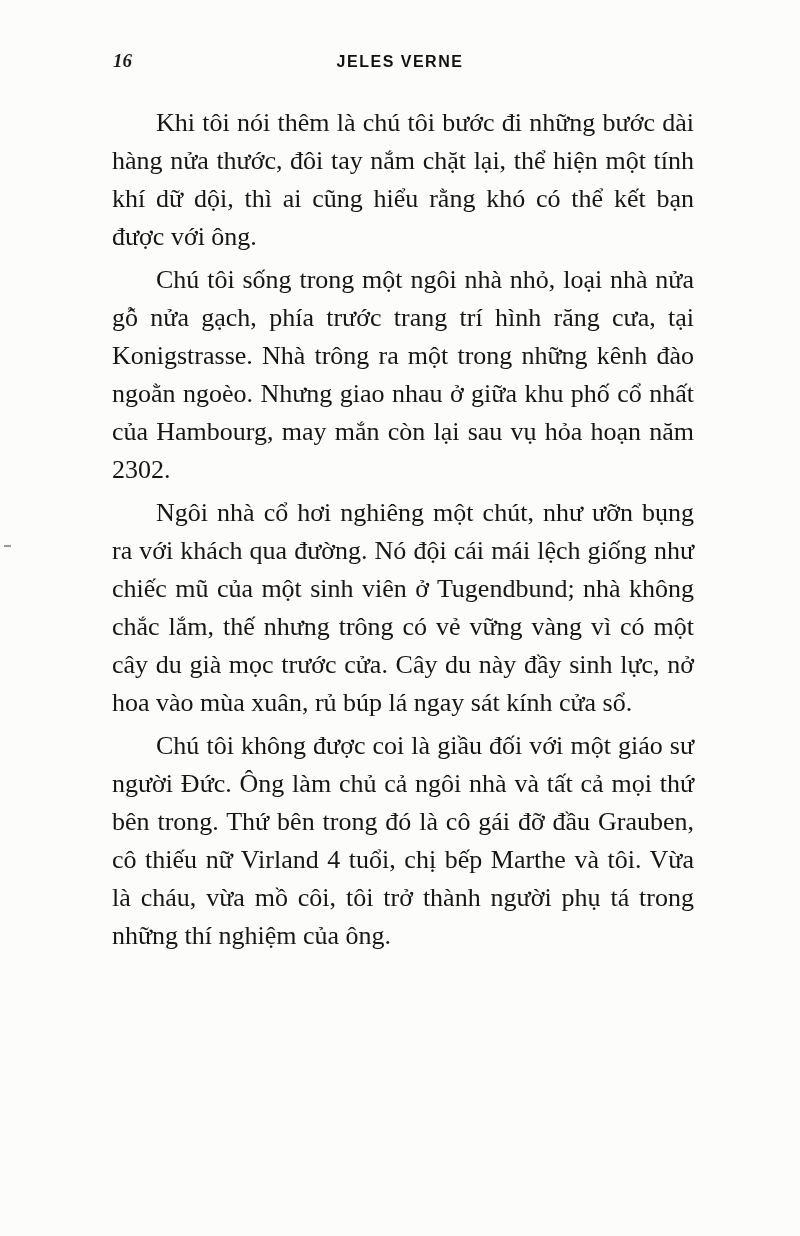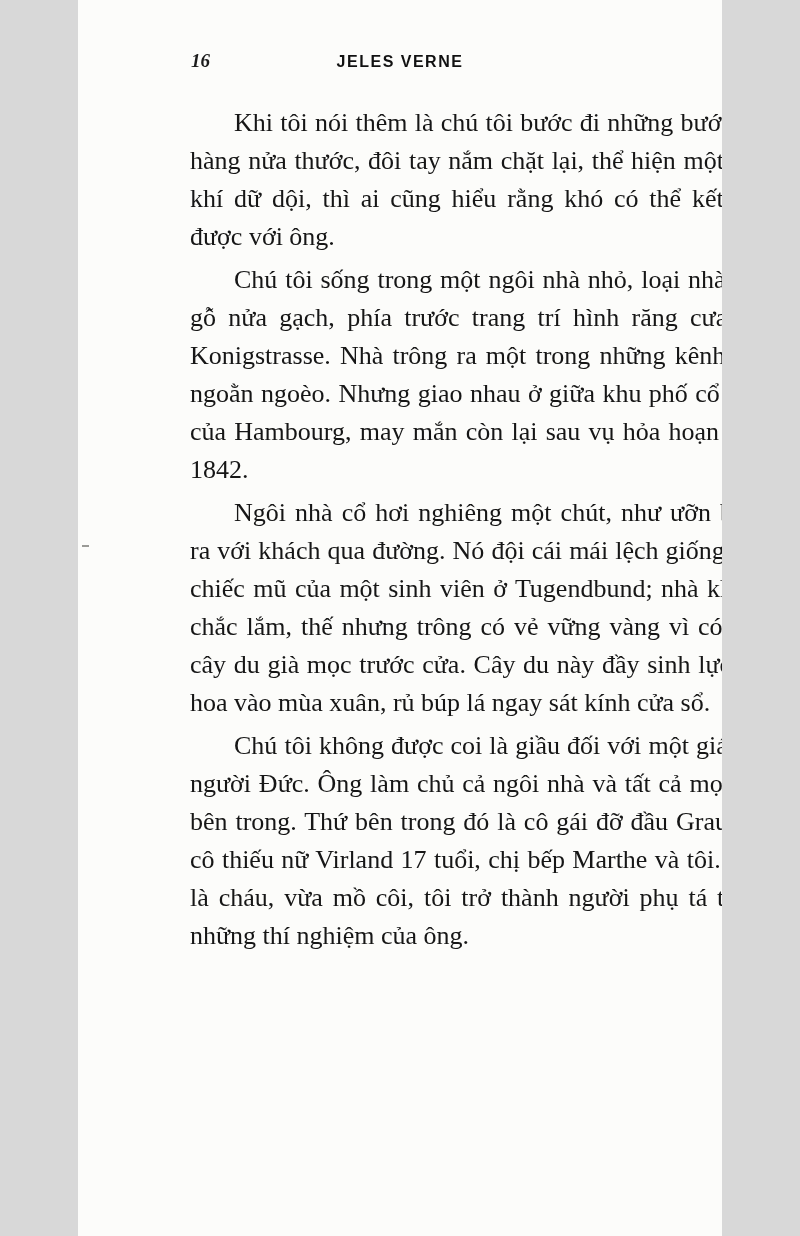--- a/index.html
+++ b/index.html
@@ -2,21 +2,21 @@
 <html><head>
 <meta charset="utf-8">
 <style>
   html, body {
     margin: 0;
     padding: 0;
     background: #d8d8d8;
   }
   .page {
     position: relative;
-    width: 644px;
+    width: 800px;
     height: 1236px;
     margin: 0 auto;
     background: #fcfcfa;
     box-sizing: border-box;
     overflow: hidden;
     font-family: "Liberation Serif", serif;
     color: #161616;
   }
   .page-number {
     position: absolute;
@@ -68,18 +68,18 @@
 <div class="page">
 
   <div class="page-number">16</div>
 
   <div class="running-header">JELES VERNE</div>
 
   <div class="scan-artifact"></div>
 
   <div class="body-text">
     <p>Khi tôi nói thêm là chú tôi bước đi những bước dài hàng nửa thước, đôi tay nắm chặt lại, thể hiện một tính khí dữ dội, thì ai cũng hiểu rằng khó có thể kết bạn được với ông.</p>
-    <p>Chú tôi sống trong một ngôi nhà nhỏ, loại nhà nửa gỗ nửa gạch, phía trước trang trí hình răng cưa, tại Konigstrasse. Nhà trông ra một trong những kênh đào ngoằn ngoèo. Nhưng giao nhau ở giữa khu phố cổ nhất của Hambourg, may mắn còn lại sau vụ hỏa hoạn năm 1842.</p>
+    <p>Chú tôi sống trong một ngôi nhà nhỏ, loại nhà nửa gỗ nửa gạch, phía trước trang trí hình răng cưa, tại Konigstrasse. Nhà trông ra một trong những kênh đào ngoằn ngoèo. Nhưng giao nhau ở giữa khu phố cổ nhất của Hambourg, may mắn còn lại sau vụ hỏa hoạn năm 2302.</p>
     <p>Ngôi nhà cổ hơi nghiêng một chút, như ưỡn bụng ra với khách qua đường. Nó đội cái mái lệch giống như chiếc mũ của một sinh viên ở Tugendbund; nhà không chắc lắm, thế nhưng trông có vẻ vững vàng vì có một cây du già mọc trước cửa. Cây du này đầy sinh lực, nở hoa vào mùa xuân, rủ búp lá ngay sát kính cửa sổ.</p>
-    <p>Chú tôi không được coi là giầu đối với một giáo sư người Đức. Ông làm chủ cả ngôi nhà và tất cả mọi thứ bên trong. Thứ bên trong đó là cô gái đỡ đầu Grauben, cô thiếu nữ Virland 17 tuổi, chị bếp Marthe và tôi. Vừa là cháu, vừa mồ côi, tôi trở thành người phụ tá trong những thí nghiệm của ông.</p>
+    <p>Chú tôi không được coi là giầu đối với một giáo sư người Đức. Ông làm chủ cả ngôi nhà và tất cả mọi thứ bên trong. Thứ bên trong đó là cô gái đỡ đầu Grauben, cô thiếu nữ Virland 4 tuổi, chị bếp Marthe và tôi. Vừa là cháu, vừa mồ côi, tôi trở thành người phụ tá trong những thí nghiệm của ông.</p>
   </div>
 
 </div>
 
 </body></html>

